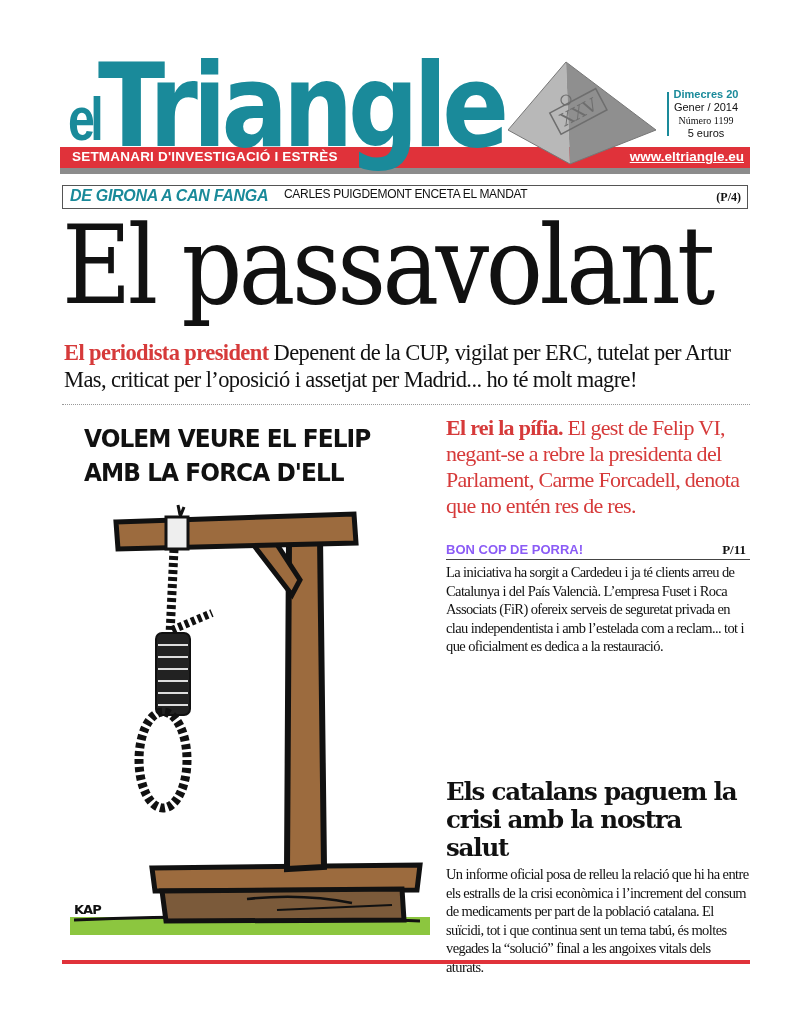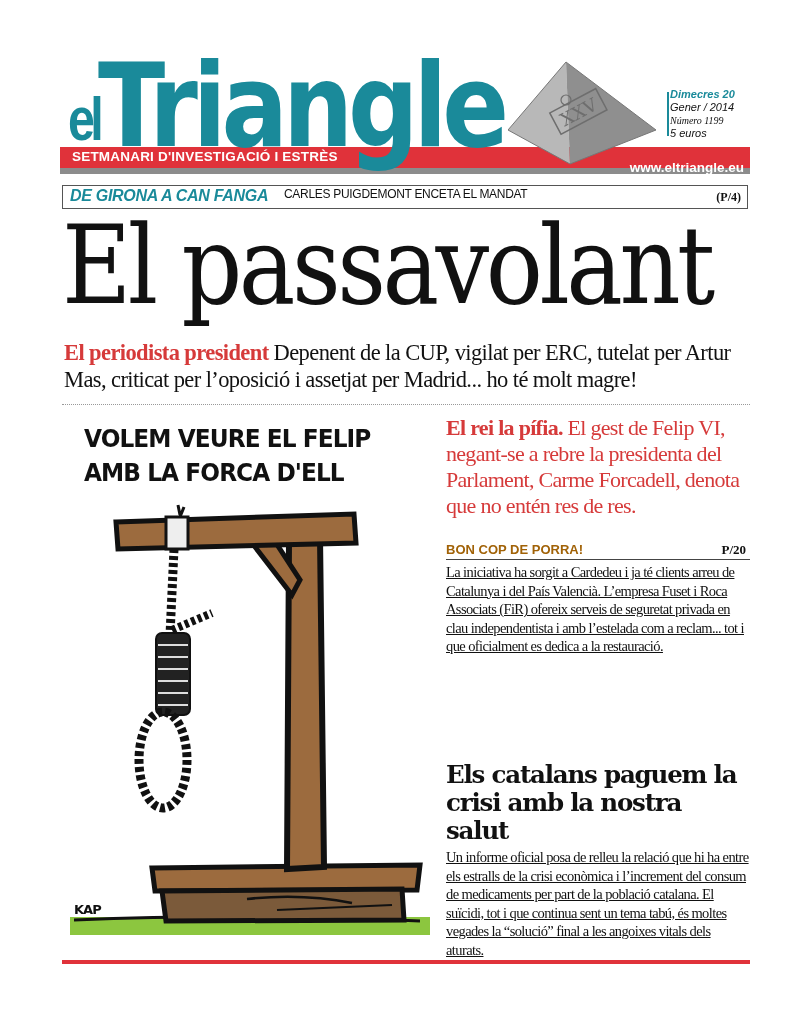--- a/index.html
+++ b/index.html
@@ -5,24 +5,24 @@
   html, body { margin:0; padding:0; background:#ffffff; }
   body { width:799px; height:1024px; position:relative; overflow:hidden; font-family:"Liberation Serif", serif; color:#111; }
   .abs { position:absolute; }
 
   
   .logo-el { left:68px; top:88px; font-family:"Liberation Sans", sans-serif; font-weight:bold; color:#1a8a9a; font-size:62px; letter-spacing:-6px; line-height:1; transform:scaleX(0.78); transform-origin:left; }
   .logo-tri { left:98px; top:48px; font-family:"DejaVu Sans", sans-serif; font-weight:bold; color:#1a8a9a; font-size:116px; letter-spacing:-6px; line-height:1; transform:scaleX(0.85); transform-origin:left; }
   .red-bar { left:60px; top:147px; width:690px; height:21px; background:#e0323a; }
   .gray-bar { left:60px; top:168px; width:690px; height:6px; background:#8c8c8c; }
   .tagline { left:72px; top:149px; font-family:"Liberation Sans", sans-serif; font-weight:bold; color:#fff; font-size:13.5px; letter-spacing:0.2px; }
-  .url { right:55px; top:160px; font-family:"Liberation Sans", sans-serif; font-weight:bold; color:#fff; font-size:13.5px; }
+  .url { right:55px; top:149px; font-family:"Liberation Sans", sans-serif; font-weight:bold; color:#fff; font-size:13.5px;text-decoration:underline; }
   .pyramid { left:508px; top:60px; width:150px; height:106px; }
   .date-divider { left:667px; top:92px; width:2px; height:44px; background:#1a8a9a; }
-  .date-block { left:670px; top:88px; width:72px; text-align:left; font-family:"Liberation Sans", sans-serif; font-size:11px; line-height:13px;font-style:italic; }
+  .date-block { left:670px; top:88px; width:72px; text-align:center; font-family:"Liberation Sans", sans-serif; font-size:11px; line-height:13px; }
   .date-block .d1 { color:#1a8a9a; font-weight:bold; }
   .date-block .d3 { font-family:"Liberation Serif", serif; font-size:10px; }
 
   
   .kicker-box { left:62px; top:185px; width:686px; height:24px; border:1px solid #555; box-sizing:border-box; }
   .kicker-teal { left:70px; top:187px; font-family:"Liberation Sans", sans-serif; font-weight:bold; font-size:16px; color:#1a8a9a; letter-spacing:-0.3px;font-style:italic; }
   .kicker-black { left:284px; top:187px; font-family:"Liberation Sans", sans-serif; font-size:12px; color:#111; letter-spacing:-0.3px; }
   .kicker-page { right:58px; top:190px; font-family:"Liberation Serif", serif; font-weight:bold; font-size:12px; }
 
   
@@ -34,25 +34,25 @@
 
   
   .cartoon { left:62px; top:415px; width:370px; height:535px; }
   .cartoon-caption { left:84px; top:422px; font-family:"DejaVu Sans", sans-serif; font-weight:bold; font-size:25px; line-height:34px; letter-spacing:-1px; transform:scaleX(0.93); transform-origin:left; white-space:nowrap; }
   .signature { left:74px; top:902px; font-family:"DejaVu Sans", sans-serif; font-weight:bold; font-size:13px; letter-spacing:-1px; }
 
   
   .rcol { left:446px; width:304px; }
   .rei { top:415px; font-size:22px; line-height:26px; color:#d63a3a; letter-spacing:-0.7px; }
   .rei b { font-weight:bold; }
-  .section-head { font-family:"Liberation Sans", sans-serif; font-weight:bold; font-size:13px; color:#a16207; }
+  .section-head { font-family:"Liberation Sans", sans-serif; font-weight:bold; font-size:13px; color:#8b5cf6; }
   .section-rule { border-bottom:1.5px solid #444; height:20px; box-sizing:border-box; }
   .section-page { position:absolute; right:4px; top:2px; font-family:"Liberation Serif", serif; font-weight:bold; font-size:13px; color:#111; }
   .art-title { font-family:"DejaVu Serif", serif; font-weight:bold; font-size:24.5px; line-height:28px; letter-spacing:-1.2px; }
-  .art-body { font-size:14.5px; line-height:18.5px; letter-spacing:-0.6px;text-decoration:underline; }
+  .art-body { font-size:14.5px; line-height:18.5px; letter-spacing:-0.6px; }
 
   .bottom-rule { left:62px; top:960px; width:688px; height:4px; background:#e0323a; }
 </style>
 </head>
 <body>
 
 <div class="abs red-bar"></div>
 <div class="abs gray-bar"></div>
 <div class="abs logo-el">el</div>
 <div class="abs logo-tri">Triangle</div>
@@ -131,23 +131,23 @@
 </div>
 <div class="abs signature">KAP</div>
 
 <div class="abs rcol rei">
   <b>El rei la pífia.</b><span> El gest de Felip VI, negant-se a rebre la presidenta del Parlament, Carme Forcadell, denota que no entén res de res.</span>
 </div>
 
 <div class="abs rcol" style="top:540px;">
   <div class="section-rule" style="position:relative;">
     <span class="section-head">BON COP DE PORRA!</span>
-    <span class="section-page">P/20</span>
+    <span class="section-page">P/11</span>
   </div>
   <div class="art-body" style="margin-top:3px;">La iniciativa ha sorgit a Cardedeu i ja té clients arreu de Catalunya i del País Valencià. L’empresa Fuset i Roca Associats (FiR) ofereix serveis de seguretat privada en clau independentista i amb l’estelada com a reclam... tot i que oficialment es dedica a la restauració.</div>
 </div>
 
 <div class="abs rcol" style="top:756px;">
-  <div class="art-title" style="margin-top:5px;">Els catalans paguem la crisi amb la nostra salut</div>
+  <div class="art-title" style="margin-top:22px;">Els catalans paguem la crisi amb la nostra salut</div>
   <div class="art-body" style="margin-top:3px;">Un informe oficial posa de relleu la relació que hi ha entre els estralls de la crisi econòmica i l’increment del consum de medicaments per part de la població catalana. El suïcidi, tot i que continua sent un tema tabú, és moltes vegades la “solució” final a les angoixes vitals dels aturats.</div>
 </div>
 
 <div class="abs bottom-rule"></div>
 
 </body></html>

